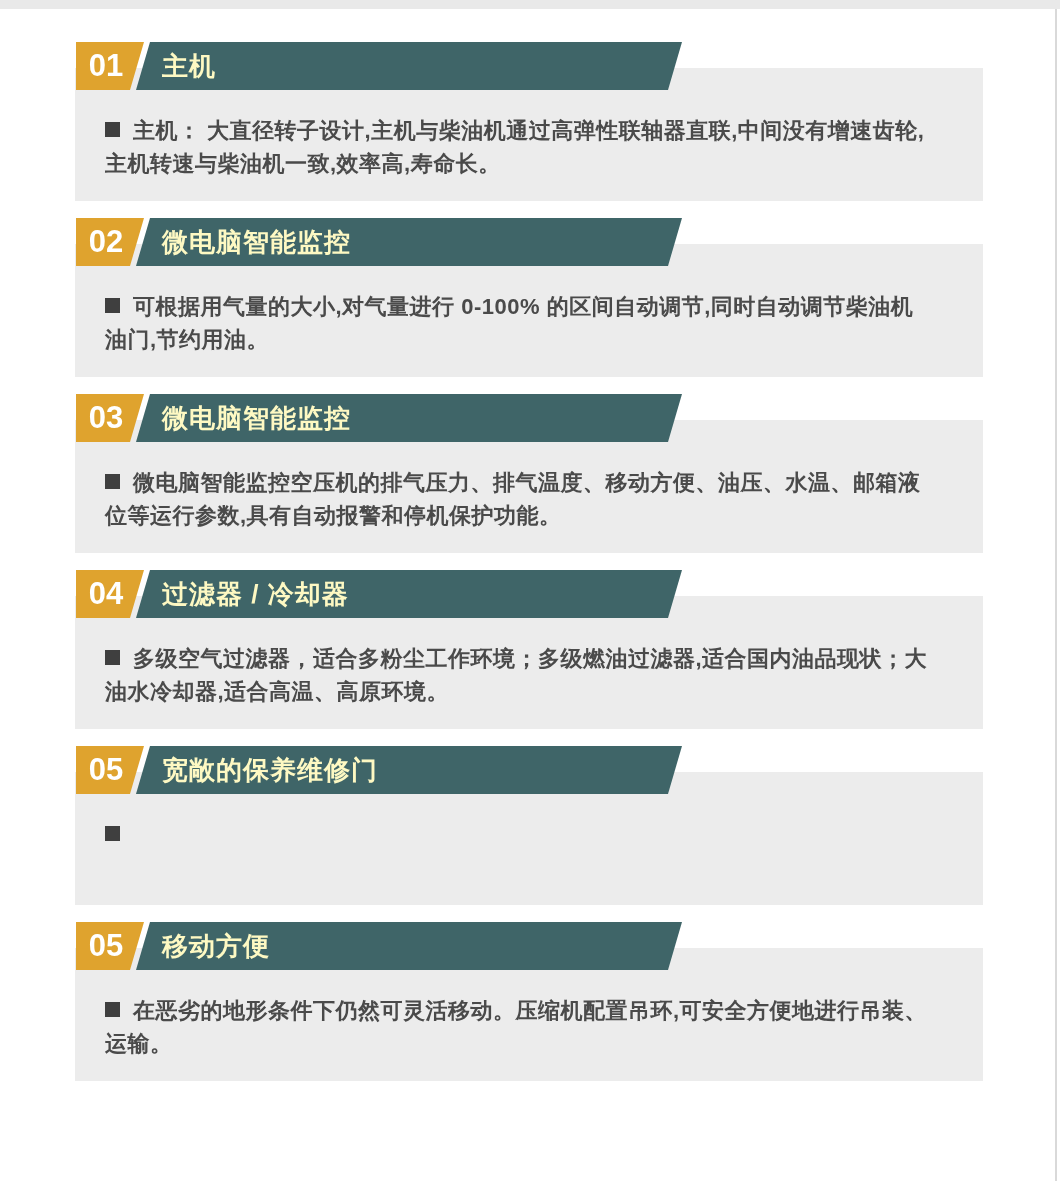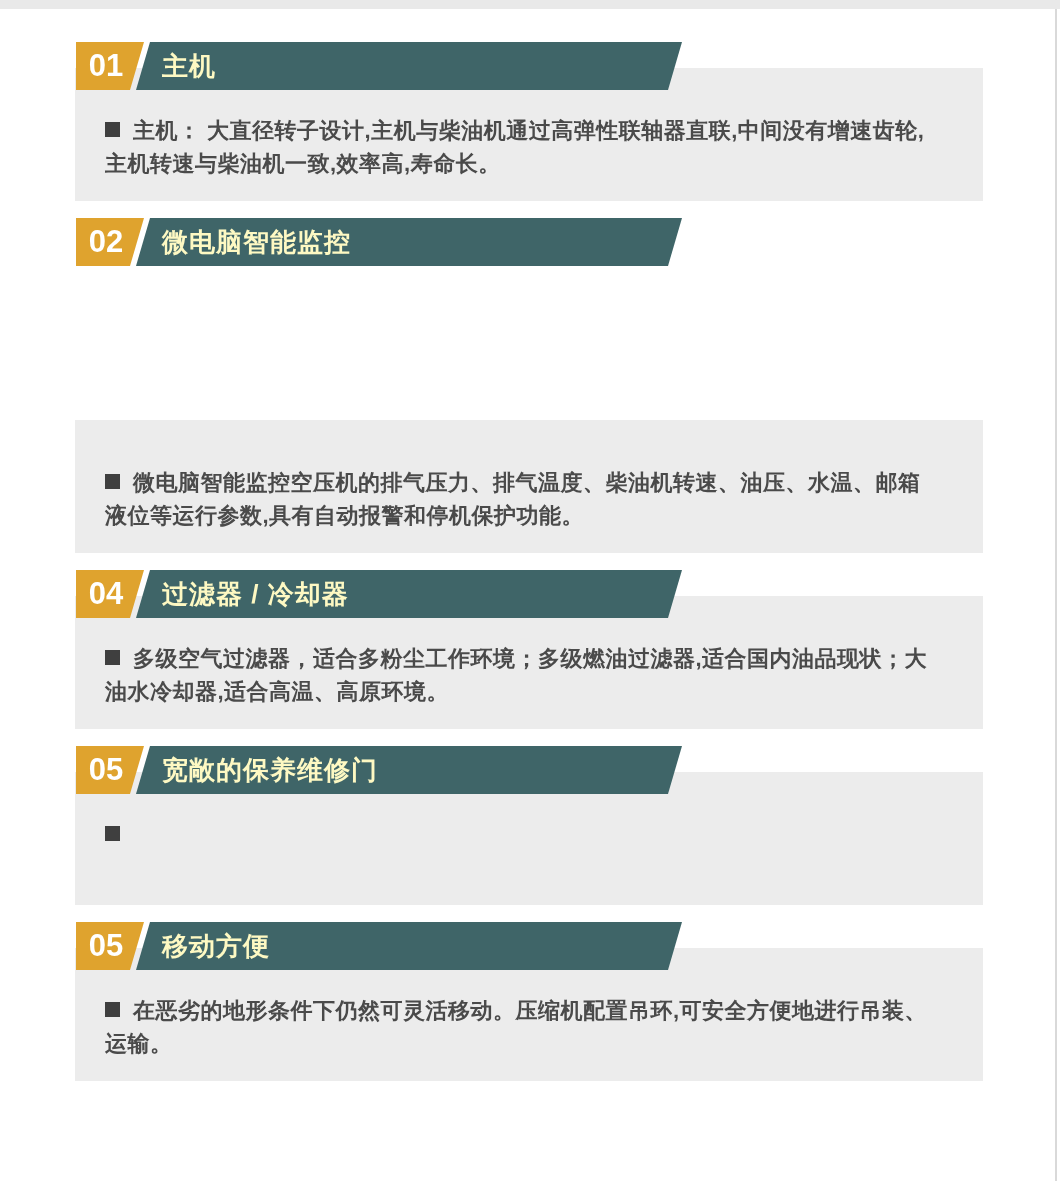--- a/index.html
+++ b/index.html
@@ -73,33 +73,44 @@
     <div class="badge">
         <span class="num">01</span>
       </div>
     <div class="banner">
         <span class="title">主机</span>
       </div>
   </div>
 </section>
 
 <section class="feature s2">
+  <div class="box">
+    <p class="body-text"><span class="bullet"></span><span>可根据用气量的大小,对气量进行 0-100% 的区间自动调节,同时自动调节柴油机油门,节约用油。</span></p>
+  </div>
   <div class="header">
     <div class="badge">
         <span class="num">02</span>
       </div>
     <div class="banner">
         <span class="title">微电脑智能监控</span>
       </div>
   </div>
 </section>
 
 <section class="feature s3">
   <div class="box">
-    <p class="body-text"><span class="bullet"></span><span>微电脑智能监控空压机的排气压力、排气温度、柴油机转速、油压、水温、邮箱液位等运行参数,具有自动报警和停机保护功能。</span></p>
+    <p class="body-text"><span class="bullet"></span><span>微电脑智能监控空压机的排气压力、排气温度、移动方便、油压、水温、邮箱液位等运行参数,具有自动报警和停机保护功能。</span></p>
+  </div>
+  <div class="header">
+    <div class="badge">
+        <span class="num">03</span>
+      </div>
+    <div class="banner">
+        <span class="title">微电脑智能监控</span>
+      </div>
   </div>
 </section>
 
 <section class="feature s4">
   <div class="box">
     <p class="body-text"><span class="bullet"></span><span>多级空气过滤器，适合多粉尘工作环境；多级燃油过滤器,适合国内油品现状；大油水冷却器,适合高温、高原环境。</span></p>
   </div>
   <div class="header">
     <div class="badge">
         <span class="num">04</span>

